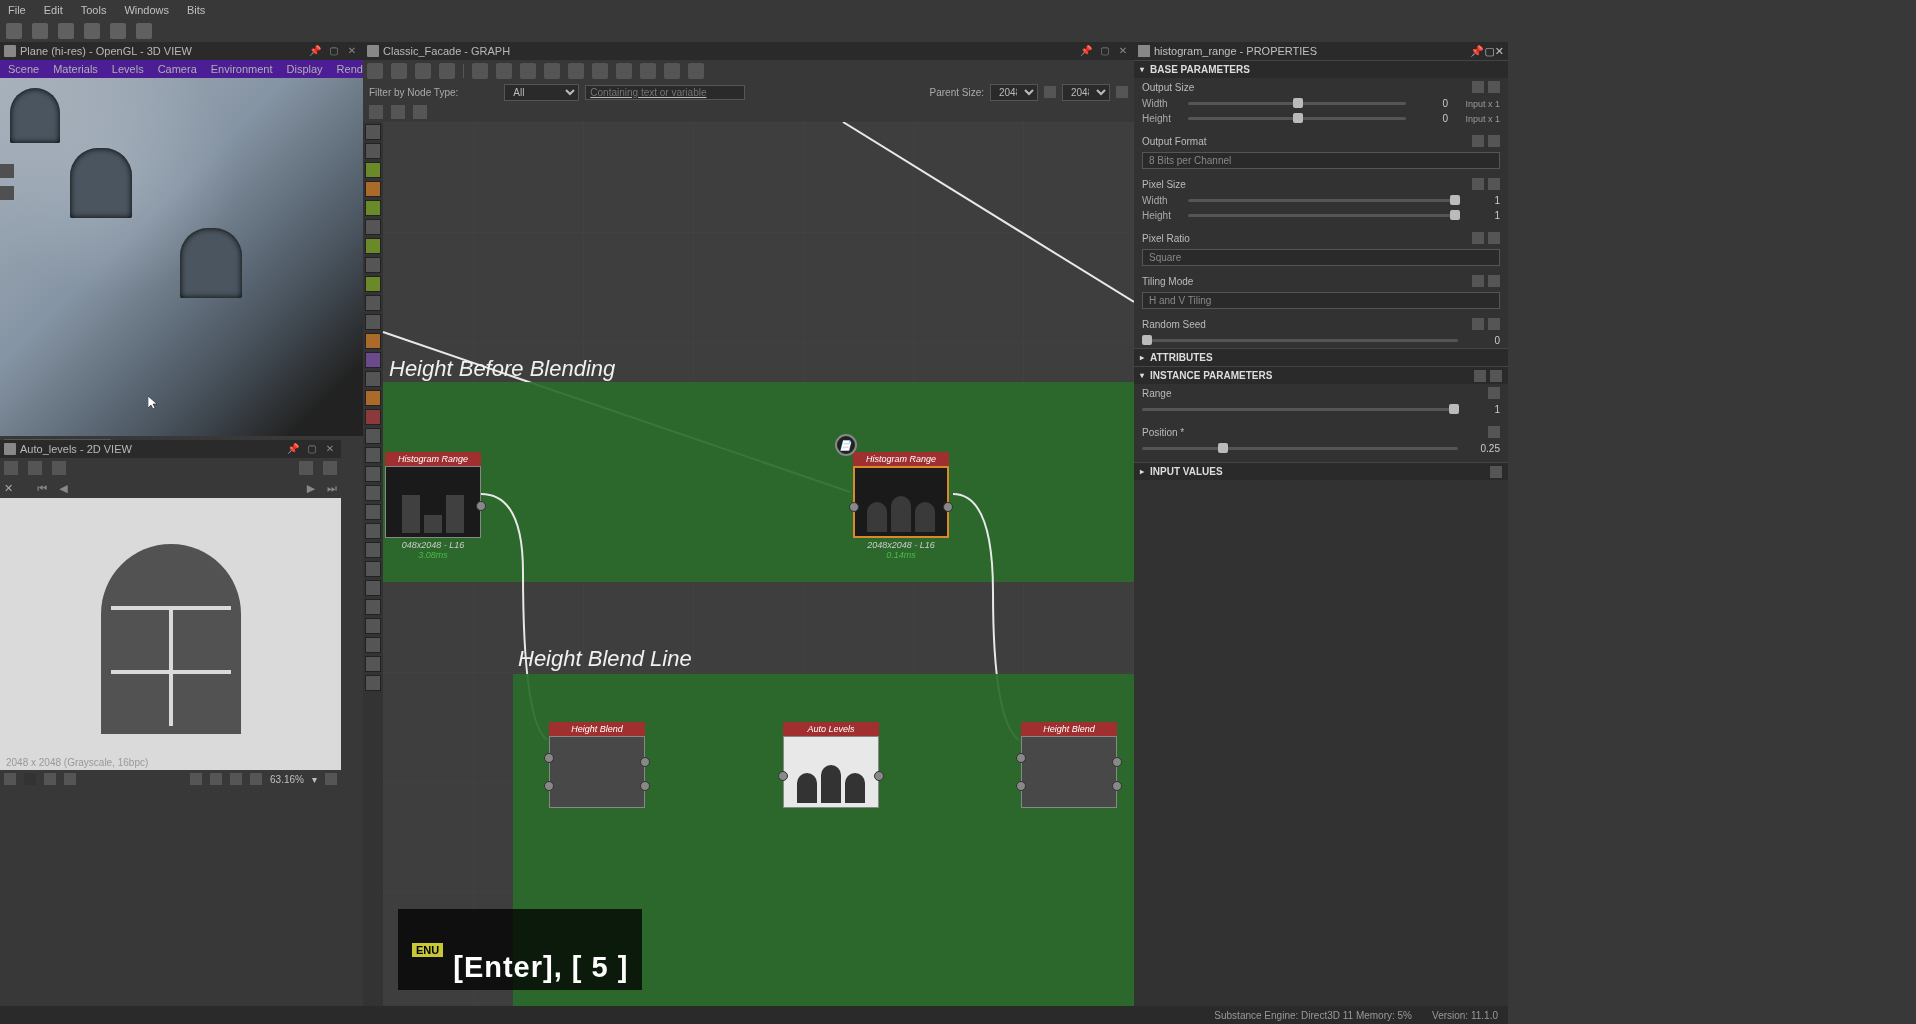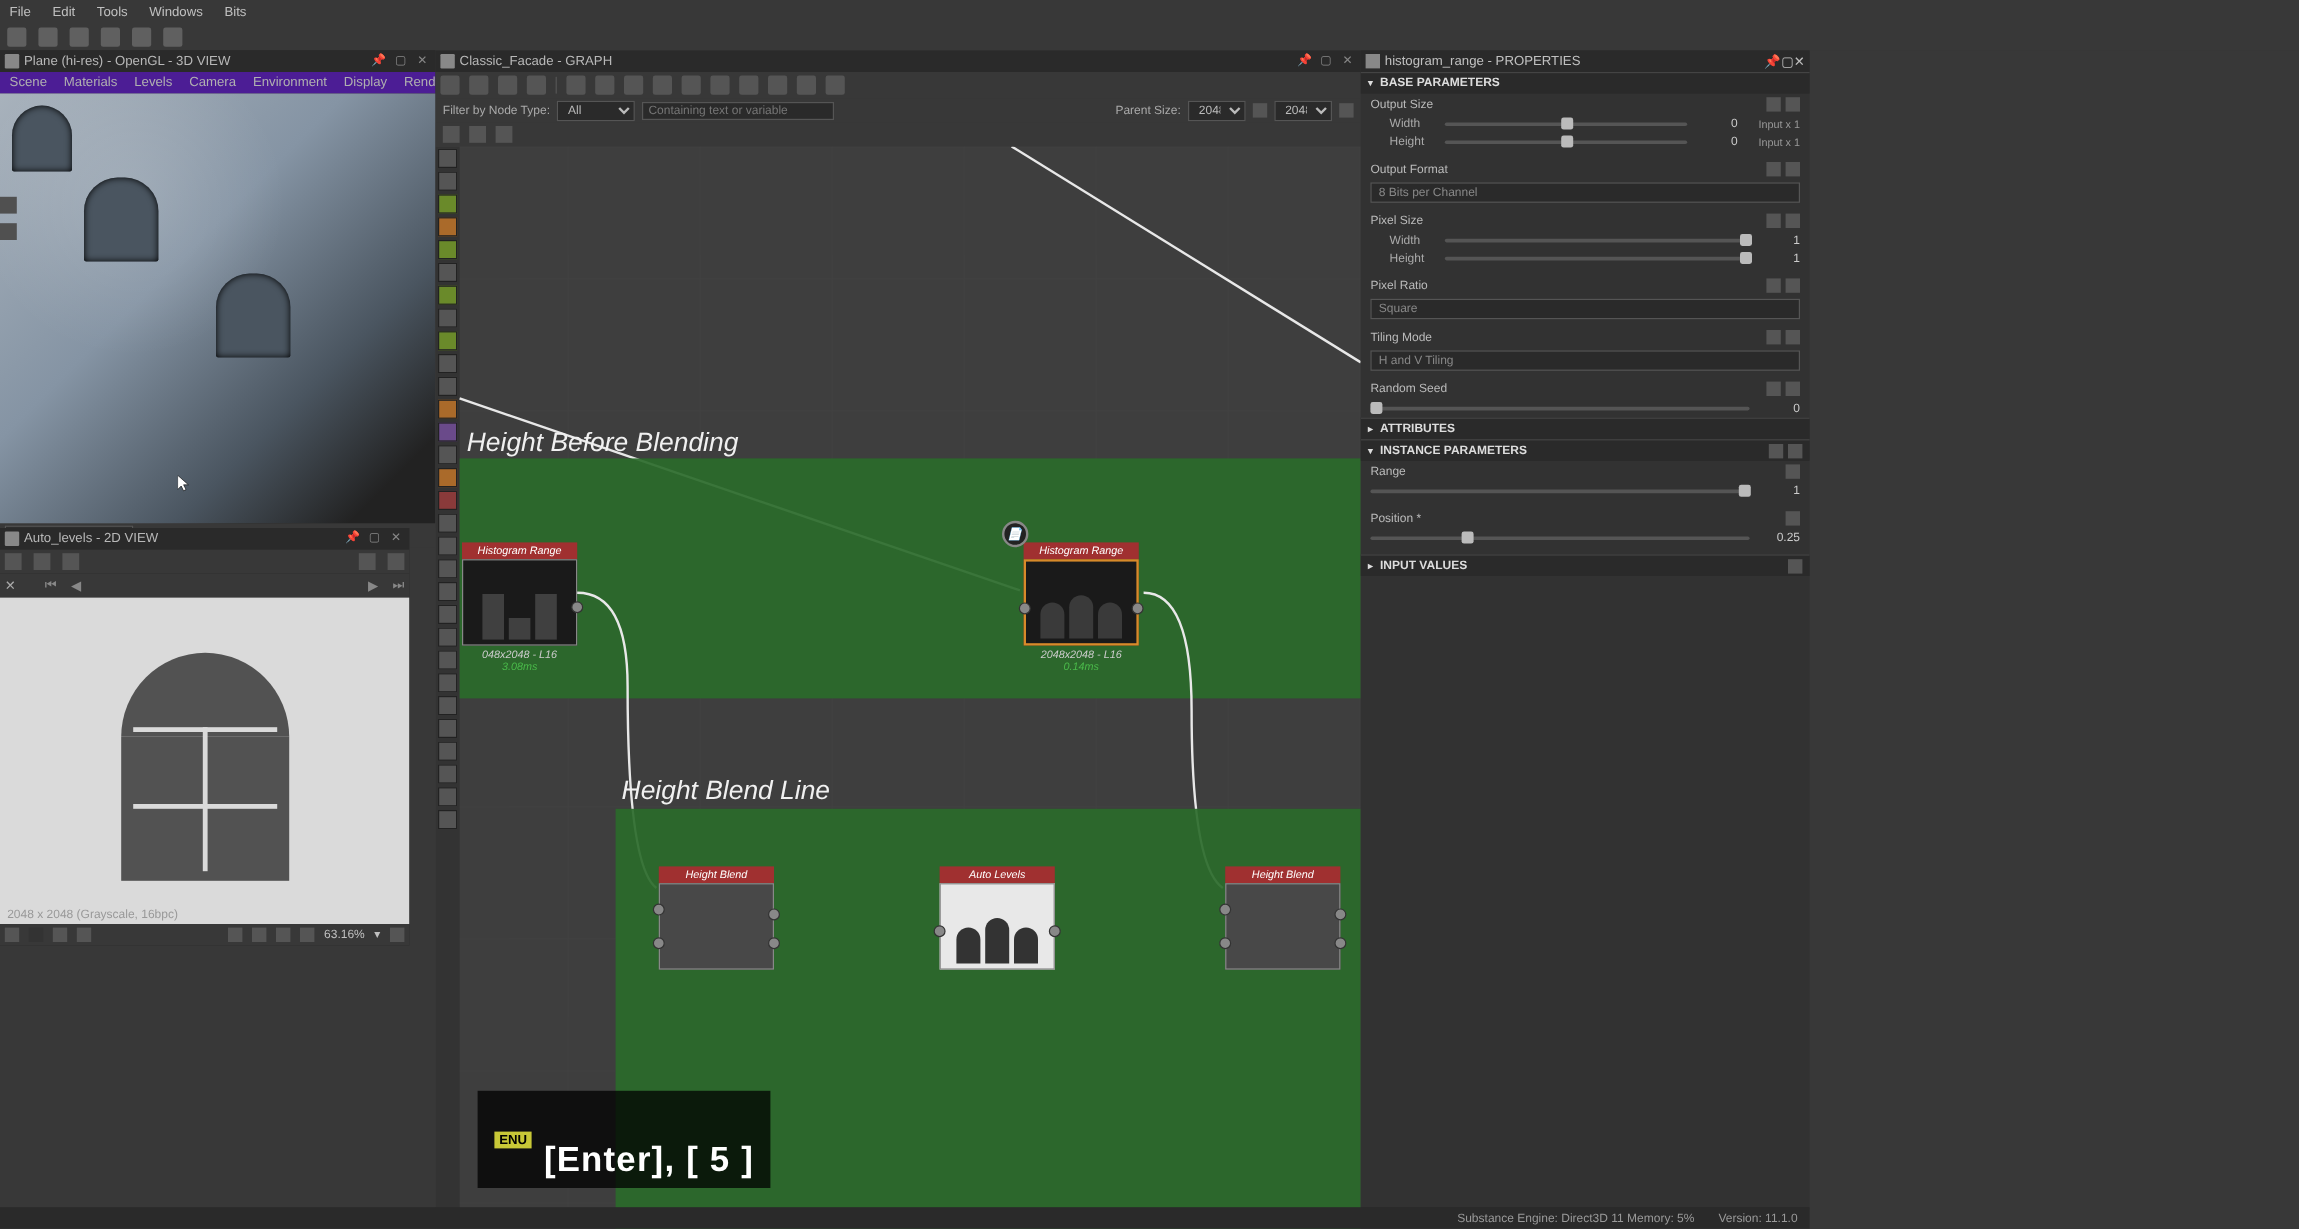--- a/index.html
+++ b/index.html
@@ -92,21 +92,21 @@
 .props-container { position:absolute; left:1134px; top:42px; width:374px; height:966px; background:#323232; }
 .props-header { height:18px; background:#2a2a2a; display:flex; align-items:center; padding:0 4px; font-size:11px;}
 .props-header .spacer{flex:1;}
 .props-section-h { height:18px; background:#2a2a2a; display:flex; align-items:center; padding:0 6px; font-size:10px; font-weight:bold; color:#ddd; border-top:1px solid #444;}
 .props-section-h .arw { margin-right:6px; font-size:8px;}
 .props-row { padding:3px 8px; display:flex; align-items:center; font-size:10px; color:#bbb;}
 .props-row.head { justify-content:space-between; }
 .props-row.head .icons { display:flex; gap:4px;}
 .props-row.head .icons div{width:12px;height:12px;background:#555;}
 .slider-row { display:flex; align-items:center; padding:2px 8px; gap:6px; font-size:10px;}
-.slider-row .sl-label { width:40px; color:#aaa;margin-left:16px;}
+.slider-row .sl-label { width:40px; color:#aaa;}
 .slider-track { flex:1; height:3px; background:#555; border-radius:2px; position:relative;}
 .slider-thumb { position:absolute; top:-4px; width:10px; height:10px; background:#bbb; border-radius:2px;}
 .slider-val { width:36px; text-align:right; color:#ccc;}
 .slider-unit { width:46px; text-align:right; color:#999; font-size:9px;}
 .combo { margin:2px 8px; background:#2a2a2a; border:1px solid #555; padding:2px 6px; font-size:10px; color:#888;}
 
 
 .keystroke { position:absolute; left:398px; bottom:34px; background:rgba(0,0,0,.75); padding:6px 14px; display:flex; align-items:center; gap:10px;}
 .keystroke .lang { background:#c8c837; color:#000; font-size:11px; font-weight:bold; padding:1px 4px;}
 .keystroke .keys { color:#fff; font-size:29px; font-weight:bold; letter-spacing:1px;margin-top:36px;}
@@ -245,22 +245,22 @@
     <div class="ic"></div>
     <div class="ic"></div>
     <div class="ic"></div>
     <div class="ic"></div>
     <div class="ic"></div>
     <div class="ic"></div>
     <div class="ic"></div>
   </div>
   <div class="graph-filter">
     <span class="lbl">Filter by Node Type:</span>
-    <select style="width:65px;"><option>All</option></select>
-    <input style="width: 160px;" placeholder="Containing text or variable">
+    <select style="width:75px;margin-left:40px;"><option>All</option></select>
+    <input style="width: 160px; text-decoration: underline;" placeholder="Containing text or variable">
     <div style="flex:1"></div>
     <span class="lbl">Parent Size:</span>
     <select style="width:48px;"><option>2048</option></select>
     <div class="ic" style="width:12px;height:12px;background:#555;"></div>
     <select style="width:48px;"><option>2048</option></select>
     <div class="ic" style="width:12px;height:12px;background:#555;"></div>
   </div>
   <div class="graph-subbar">
     <div class="ic"></div>
     <div class="ic"></div>

